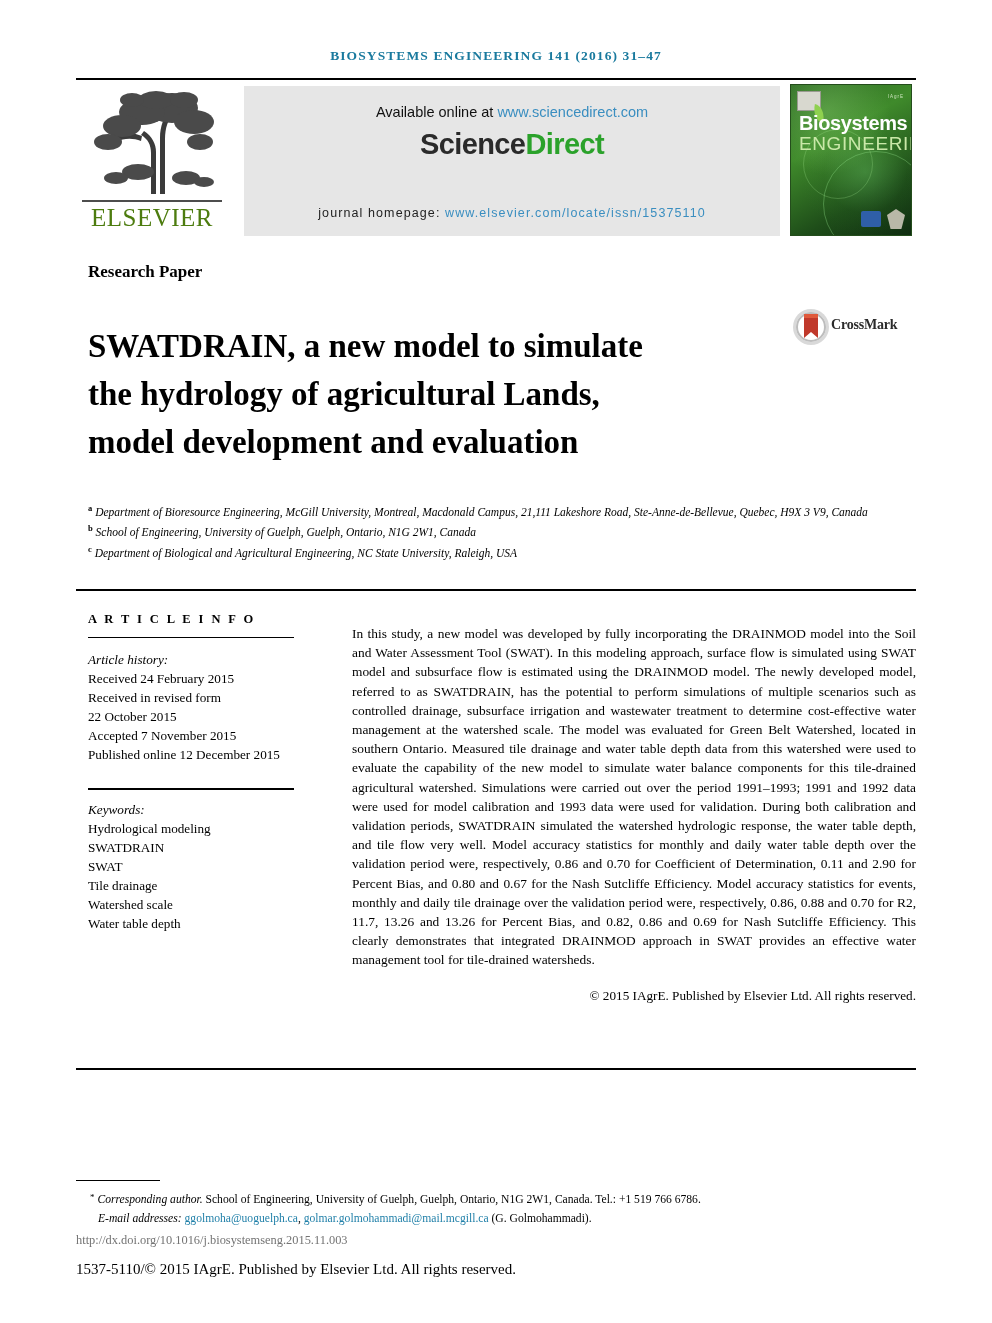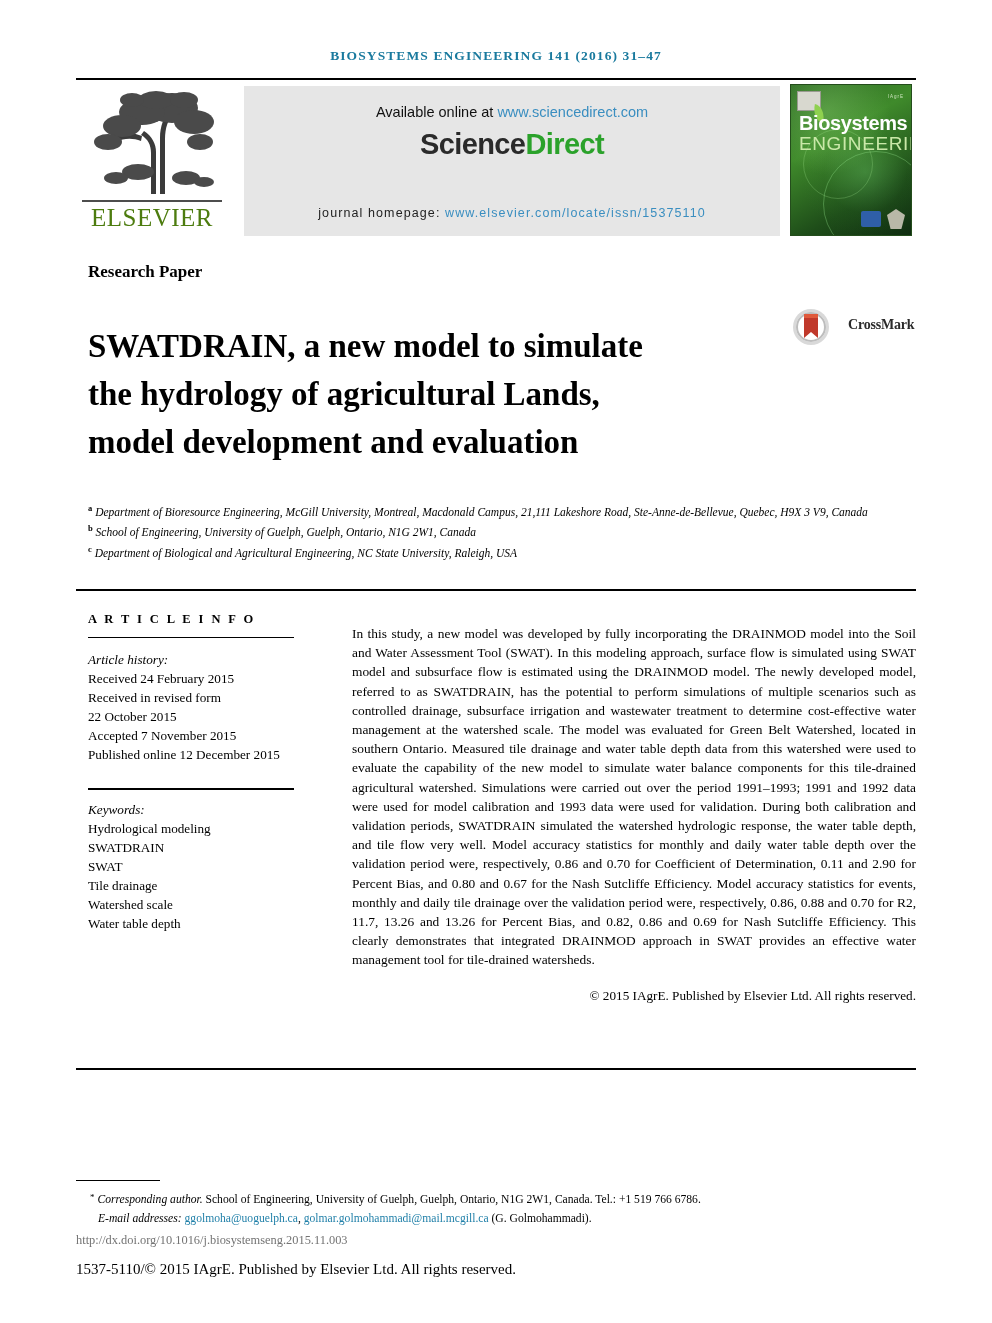--- a/index.html
+++ b/index.html
@@ -246,21 +246,21 @@
     width: 126px;
     height: 42px;
   }
   .cm-mark {
     position: absolute;
     left: 0; top: 2px;
     width: 38px; height: 38px;
   }
   .cm-text {
     position: absolute;
-    left: 56px; top: 11px;
+    left: 39px; top: 11px;
     font-family: "Liberation Serif", serif;
     font-weight: bold;
     font-size: 14px;
     color: #2b2b2b;
     letter-spacing: -0.2px;
   }
 
   .authors {
     position: absolute;
     top: 440px;

